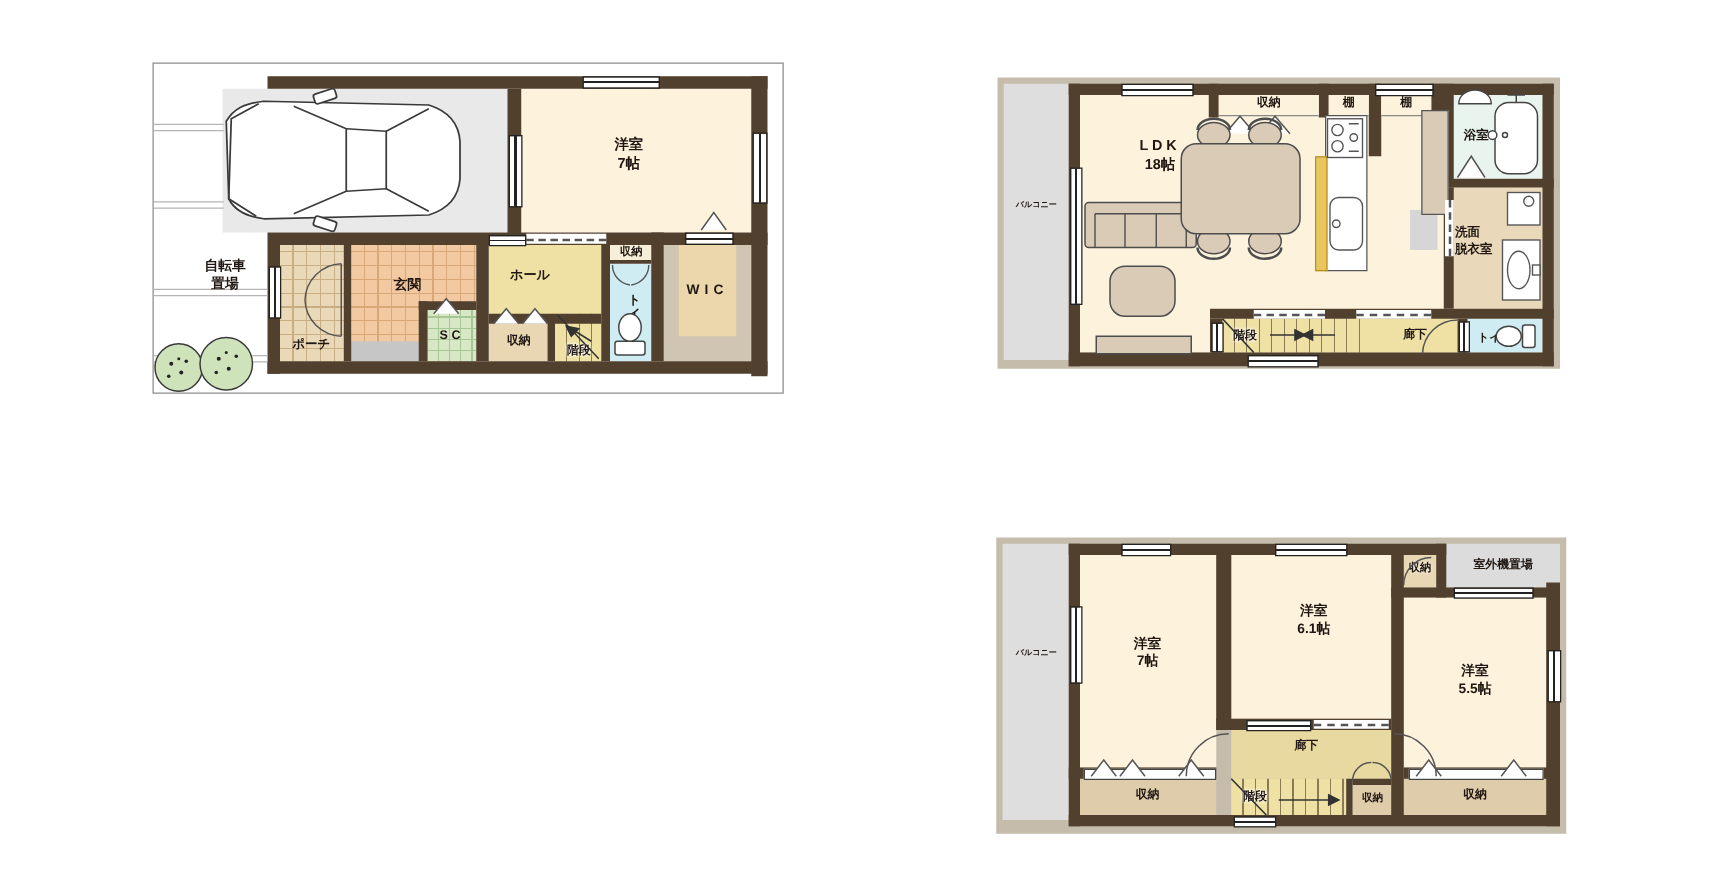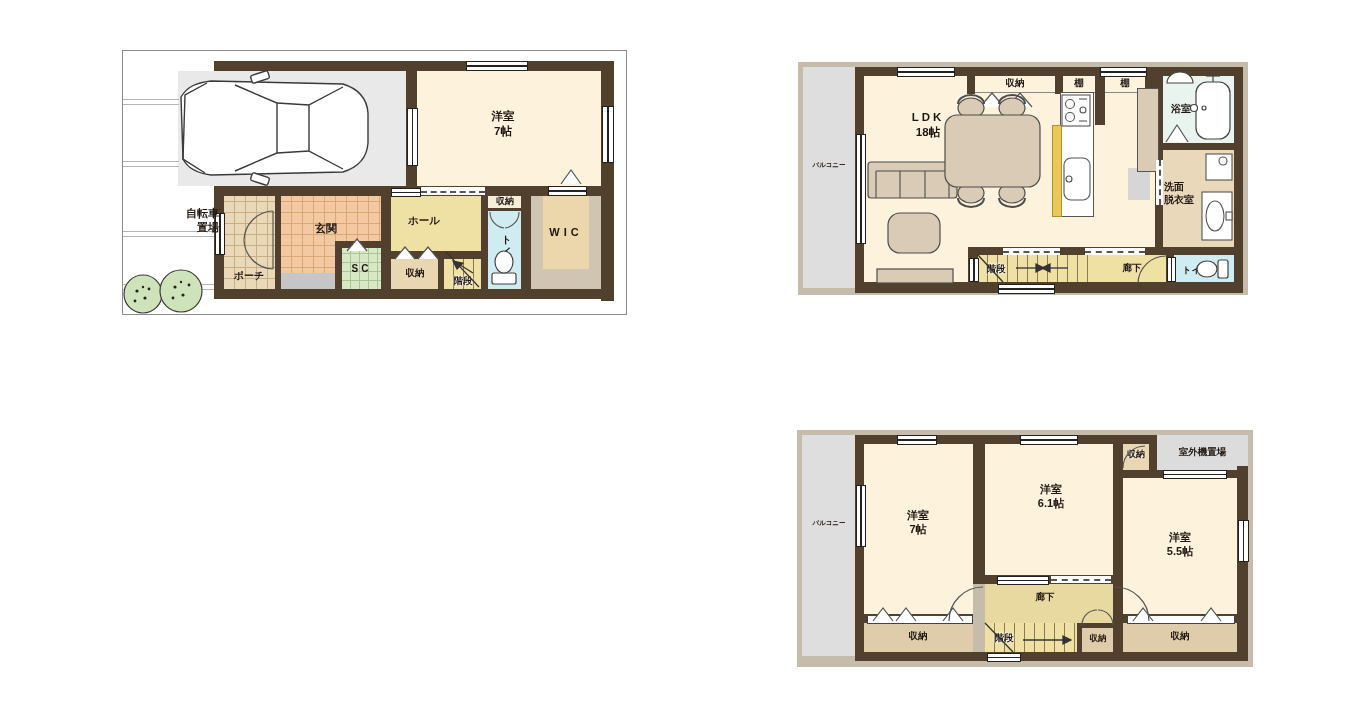--- a/index.html
+++ b/index.html
@@ -78,21 +78,21 @@
   <div class="winH" style="left:425px;top:135px;width:37px;height:8px;"></div>
   <div class="winV" style="left:92px;top:162px;width:8px;height:40px;"></div>
   <div class="dashH" style="left:298px;top:136px;width:64px;height:8px;"></div>
   <div class="winH" style="left:268px;top:137px;width:28px;height:7px;"></div>
 
   <div class="abs" style="left:0;top:48px;width:56px;height:4px;border-top:1px solid #b5b5b5;border-bottom:1px solid #b5b5b5;"></div>
   <div class="abs" style="left:0;top:110px;width:56px;height:4px;border-top:1px solid #b5b5b5;border-bottom:1px solid #b5b5b5;"></div>
   <div class="abs" style="left:0;top:180px;width:91px;height:4px;border-top:1px solid #b5b5b5;border-bottom:1px solid #b5b5b5;"></div>
   <div class="abs" style="left:0;top:233px;width:91px;height:4px;border-top:1px solid #b5b5b5;border-bottom:1px solid #b5b5b5;"></div>
 
-  <div class="lbl" style="left:18px;top:155px;width:78px;font-size:11px;text-align:right;">
+  <div class="lbl" style="left:18px;top:155px;width:78px;font-size:11px;">
     <span>自転車</span><br>
     <span>置場</span>
   </div>
   <div class="lbl" style="left:330px;top:58px;width:100px;font-size:11.5px;">
     <span>洋室</span><br>
     <span>7帖</span>
   </div>
   <div class="lbl" style="left:96px;top:218px;width:60px;font-size:10px;">ポーチ</div>
   <div class="lbl" style="left:173px;top:170px;width:60px;font-size:11px;">玄関</div>
   <div class="lbl" style="left:222px;top:211px;width:33px;font-size:10px;letter-spacing:3px;">SC</div>

